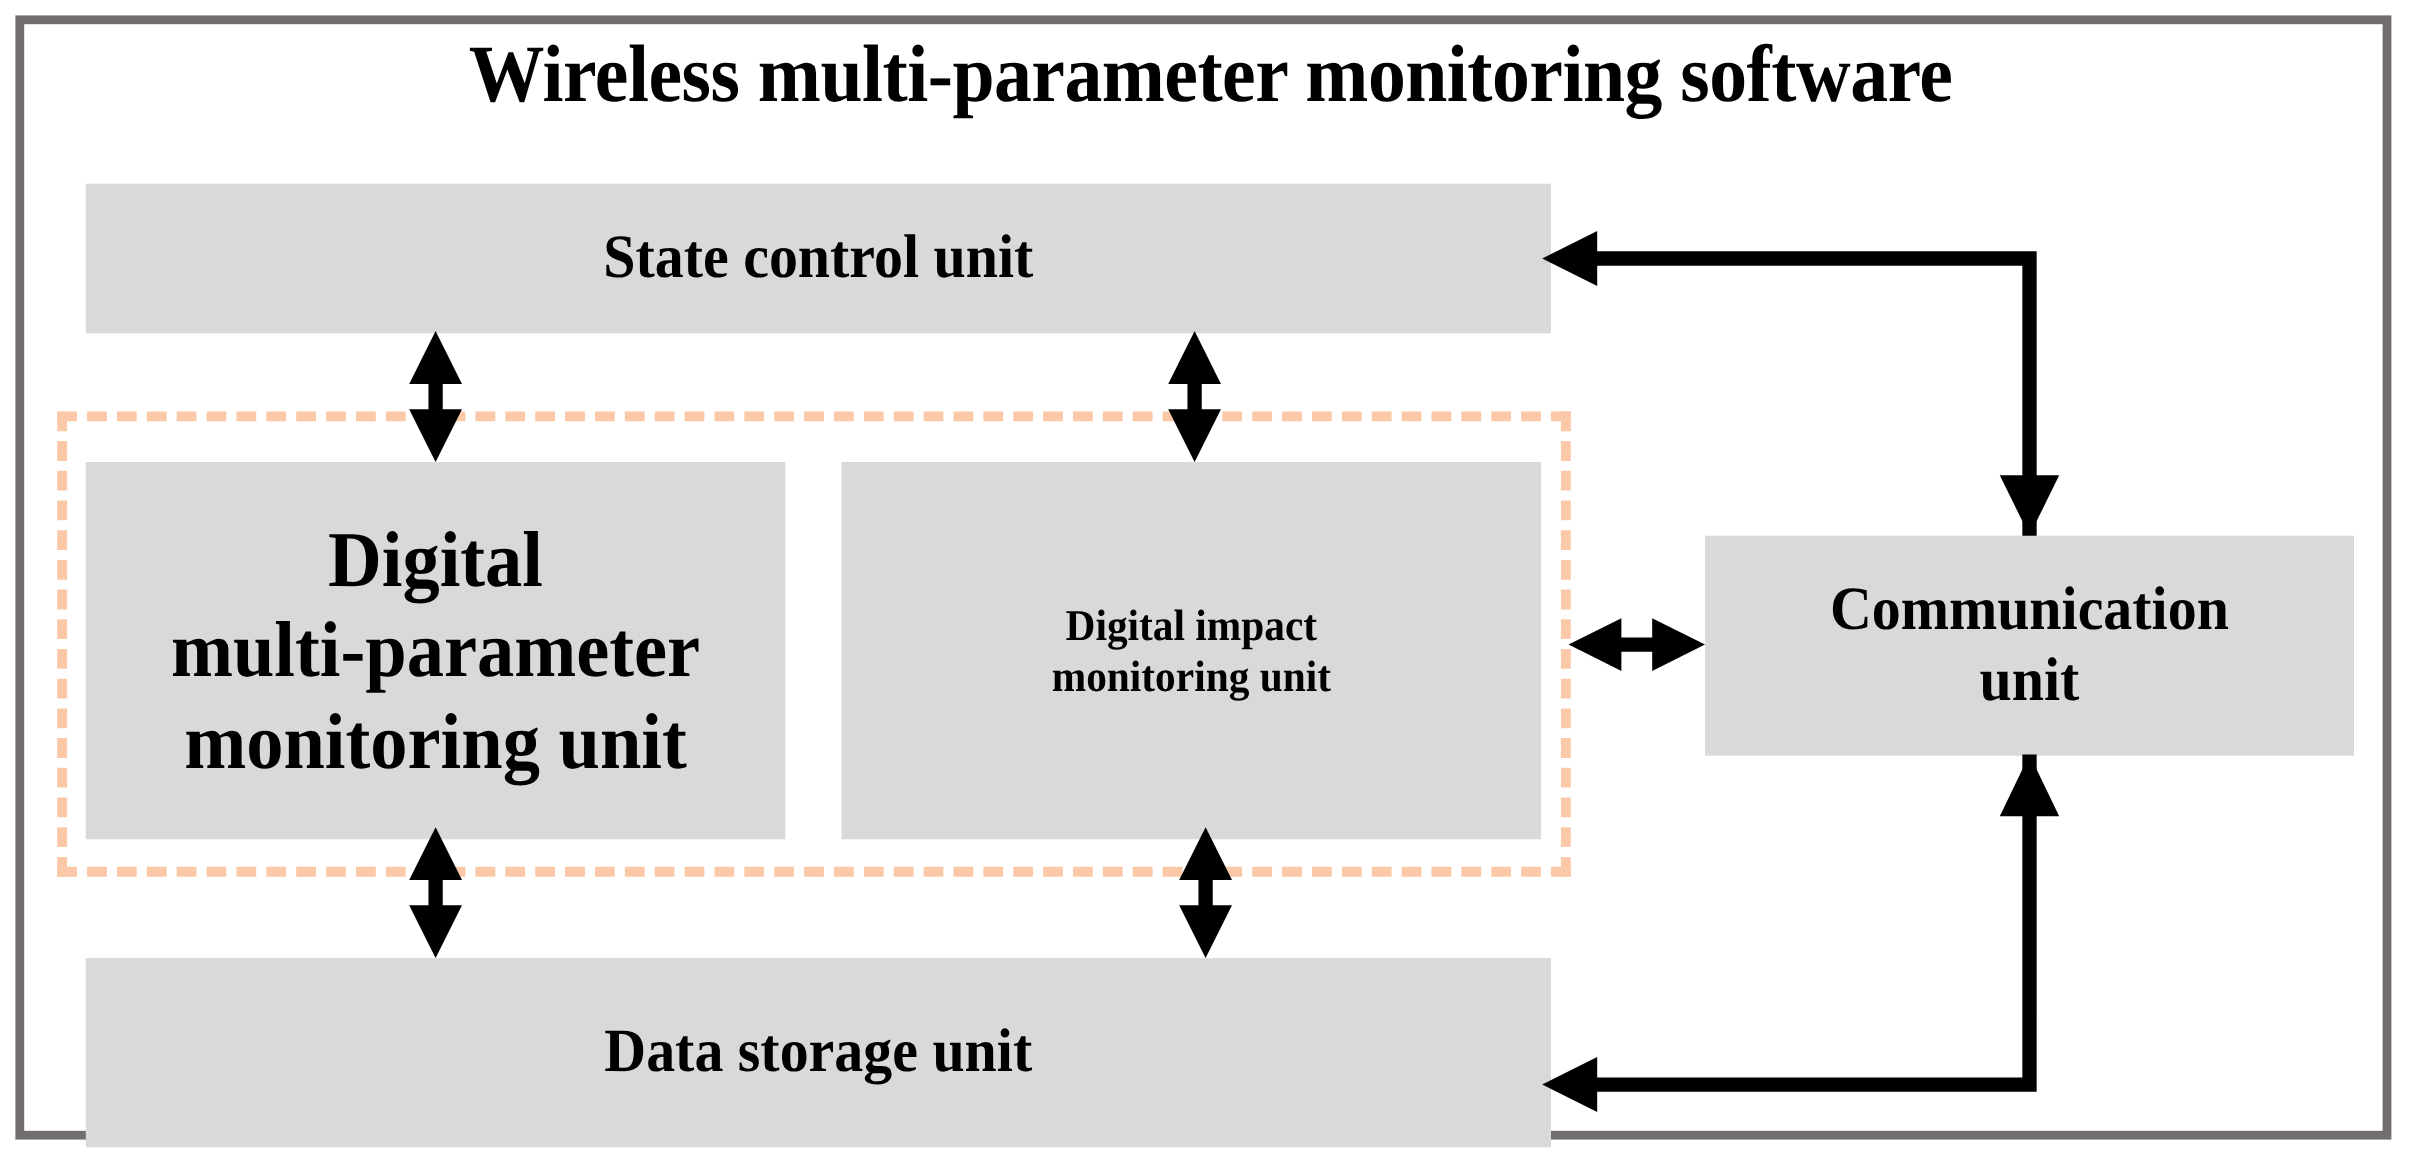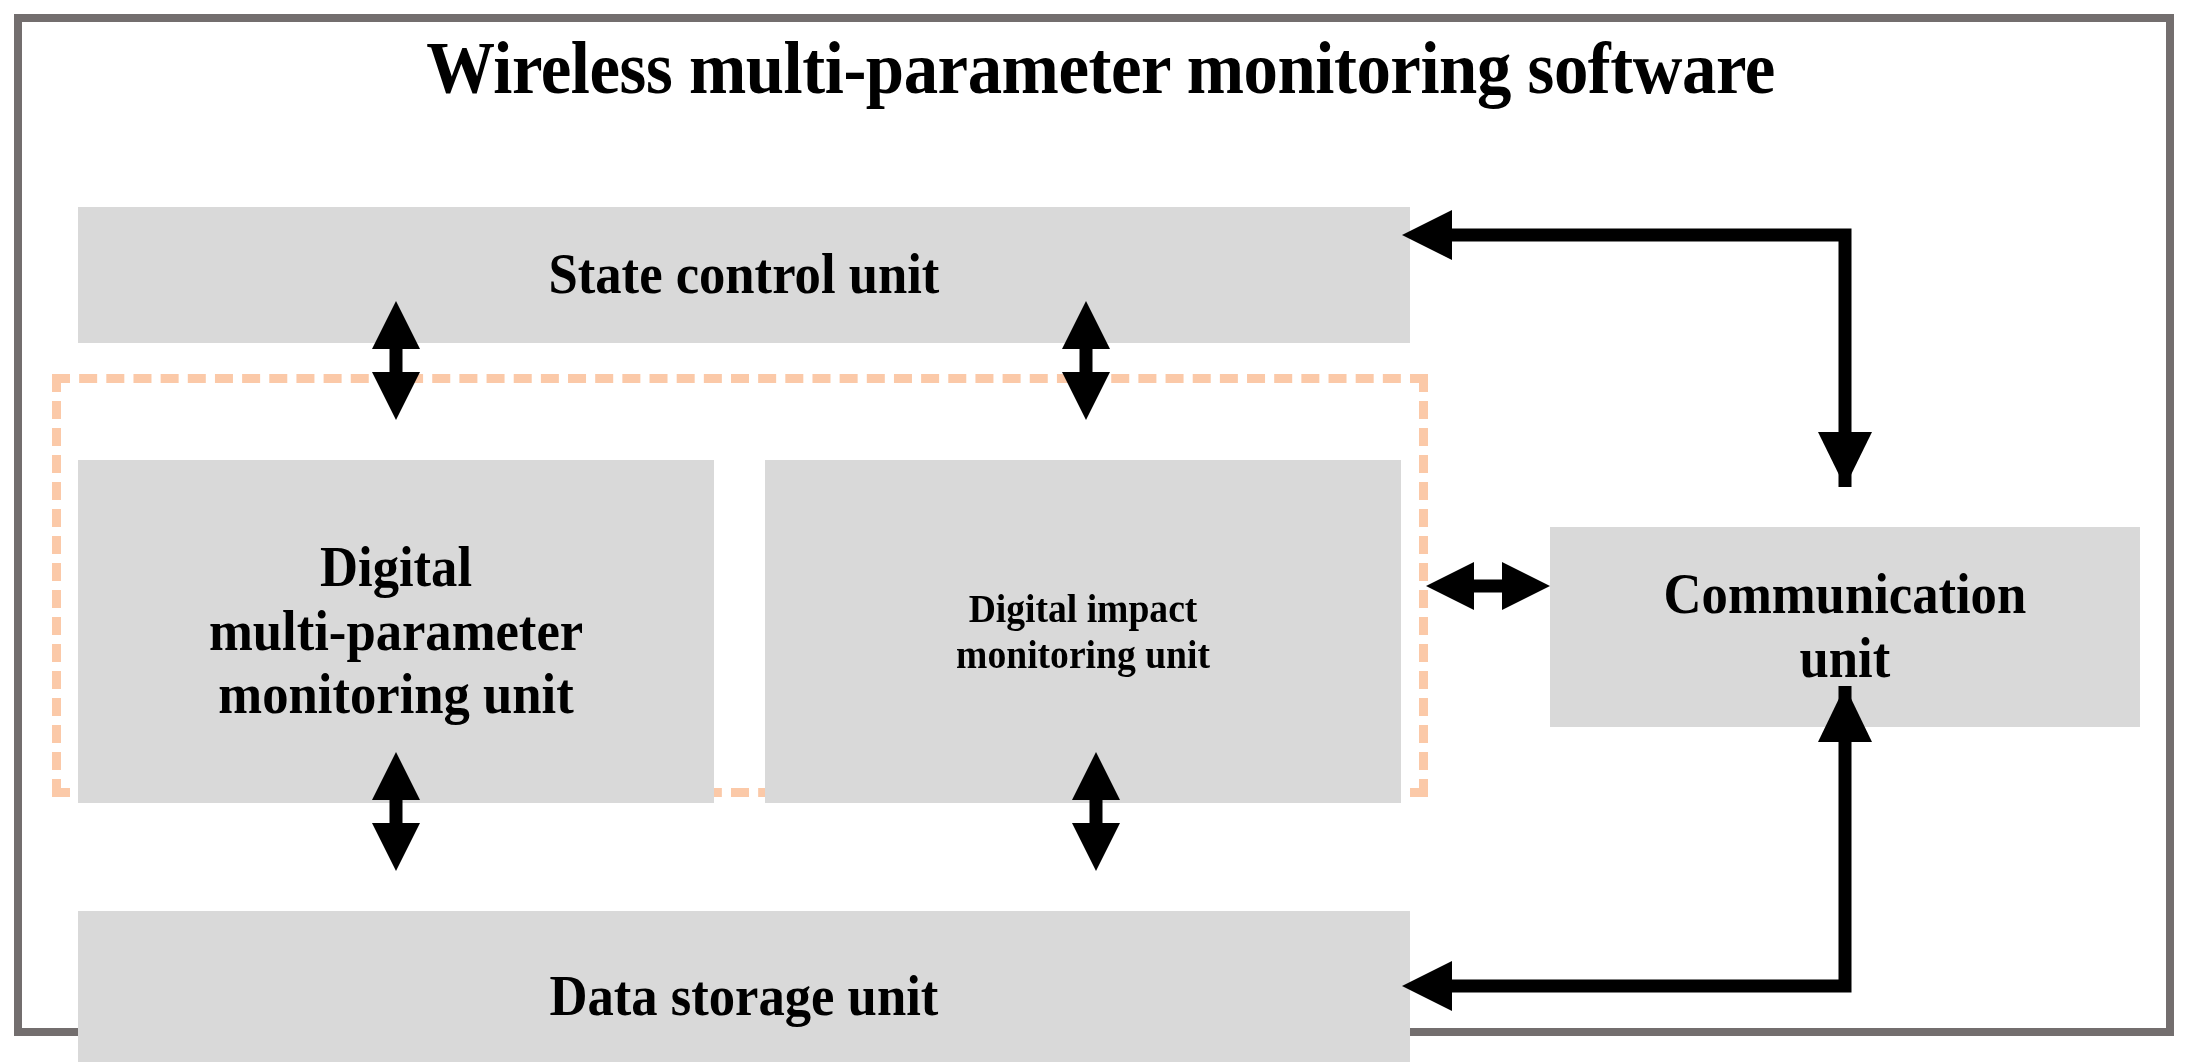--- a/index.html
+++ b/index.html
@@ -46,33 +46,32 @@
     position: absolute;
     background: #d9d9d9;
     color: #000000;
     font-weight: bold;
     display: flex;
     align-items: center;
     justify-content: center;
     text-align: center;
     line-height: 1.14;
     box-sizing: border-box;
-    margin-top: 40px;
   }
   .unit-box .label {
     transform: scaleX(0.94);
     white-space: pre-line;
   }
   #box-state-control {
     left: 78px; top: 167px; width: 1332px; height: 136px;
     font-size: 56px;
   }
   #box-digital-multi {
     left: 78px; top: 420px; width: 636px; height: 343px;
-    font-size: 56px;
+    font-size: 72px;
   }
   #box-digital-impact {
     left: 765px; top: 420px; width: 636px; height: 343px;
     font-size: 40px;
   }
   #box-communication {
     left: 1550px; top: 487px; width: 590px; height: 200px;
     font-size: 56px;
   }
   #box-data-storage {

